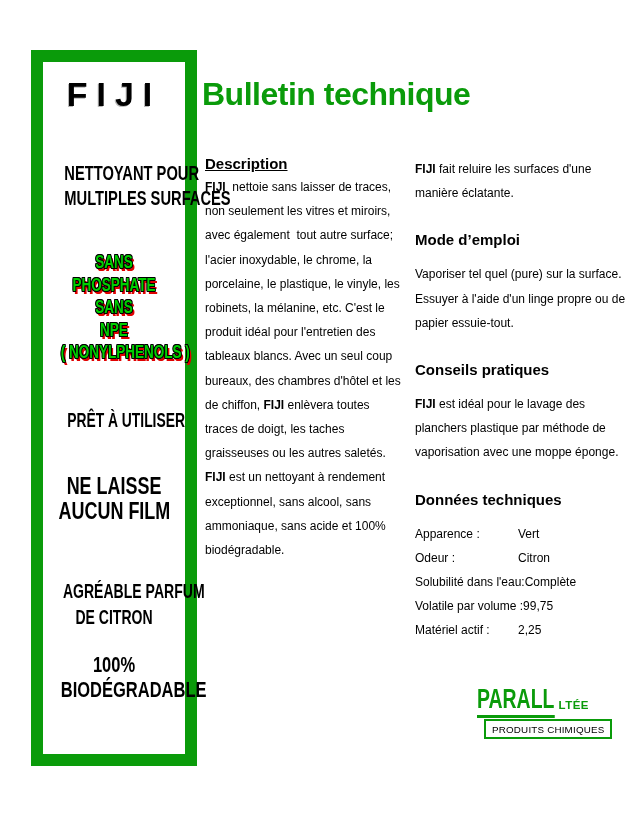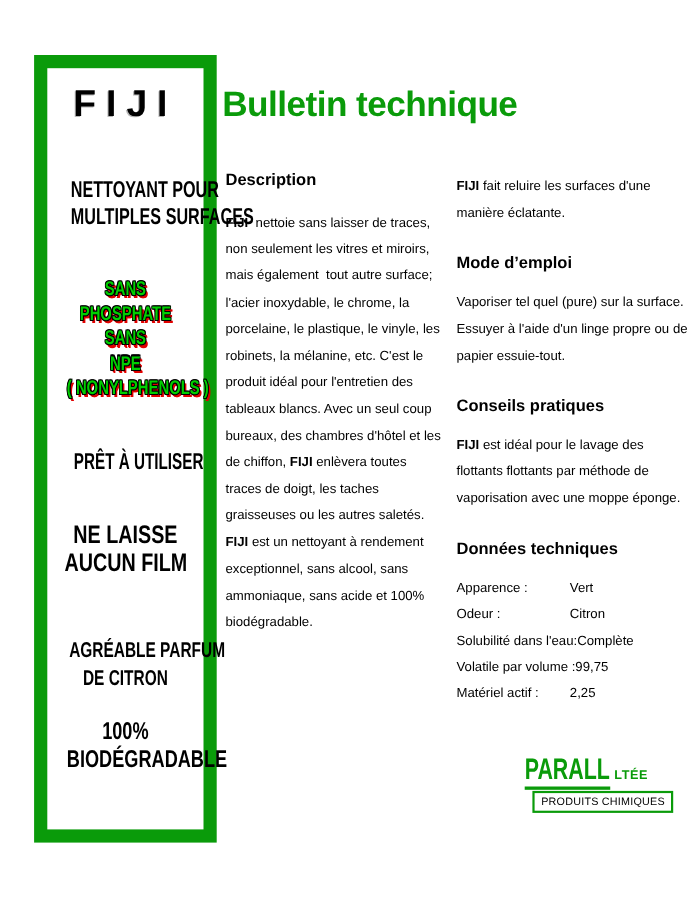--- a/index.html
+++ b/index.html
@@ -36,21 +36,21 @@
   .bio{top:590px;font-size:22px;line-height:25px;--sx:.75;}
   
   .title{
     position:absolute;left:202px;top:76px;margin:0;
     font-size:32px;font-weight:bold;letter-spacing:-.5px;color:var(--green,#0a9b0a);
   }
   
   .col-left{position:absolute;left:205px;top:155px;width:200px;}
   .col-right{position:absolute;left:415px;top:157px;width:212px;}
   .sec{font-size:15px;font-weight:bold;margin:0;}
-  .col-left .sec{margin:0 0 18px 0;}
+  .col-left .sec{margin:0 0 3px 0;text-decoration:underline;}
   .col-right .sec{margin:26px 4px 14px 0;}
   .lines{font-size:12px;line-height:24.2px;}
   .lines .tline{white-space:pre;}
   .intro{margin-top:0;}
   .drows{margin-top:12px;font-size:12px;line-height:24.2px;}
   .drow{display:flex;}
   .dlabel{min-width:103px;}
   
   .logo{position:absolute;left:477px;top:686px;}
   .logo-top{display:flex;align-items:flex-end;}
@@ -103,21 +103,21 @@
       </div>
   </aside>
 
   <h1 class="title">Bulletin technique</h1>
 
   <section class="col-left">
     <h2 class="sec">Description</h2>
     <div class="lines">
         <div class="tline"><b>FIJI</b>  nettoie sans laisser de traces,</div>
         <div class="tline">non seulement les vitres et miroirs,</div>
-        <div class="tline">mais également  tout autre surface;</div>
+        <div class="tline">avec également  tout autre surface;</div>
         <div class="tline">l'acier inoxydable, le chrome, la</div>
         <div class="tline">porcelaine, le plastique, le vinyle, les</div>
         <div class="tline">robinets, la mélanine, etc. C'est le</div>
         <div class="tline">produit idéal pour l'entretien des</div>
         <div class="tline">tableaux blancs. Avec un seul coup</div>
         <div class="tline">bureaux, des chambres d'hôtel et les</div>
         <div class="tline">de chiffon, <b>FIJI</b> enlèvera toutes</div>
         <div class="tline">traces de doigt, les taches</div>
         <div class="tline">graisseuses ou les autres saletés.</div>
         <div class="tline"><b>FIJI</b> est un nettoyant à rendement</div>
@@ -136,21 +136,21 @@
     <h2 class="sec">Mode d’emploi</h2>
     <div class="lines">
         <div class="tline">Vaporiser tel quel (pure) sur la surface.</div>
         <div class="tline">Essuyer à l'aide d'un linge propre ou de</div>
         <div class="tline">papier essuie-tout.</div>
       </div>
 
     <h2 class="sec">Conseils pratiques</h2>
     <div class="lines">
         <div class="tline"><b>FIJI</b> est idéal pour le lavage des</div>
-        <div class="tline">flottants flottants par méthode de</div>
+        <div class="tline">planchers plastique par méthode de</div>
         <div class="tline">vaporisation avec une moppe éponge.</div>
       </div>
 
     <h2 class="sec">Données techniques</h2>
     <div class="drows">
         <div class="drow">
           <span class="dlabel">Apparence :</span>
           <span class="dvalue">Vert</span>
         </div>
         <div class="drow">

